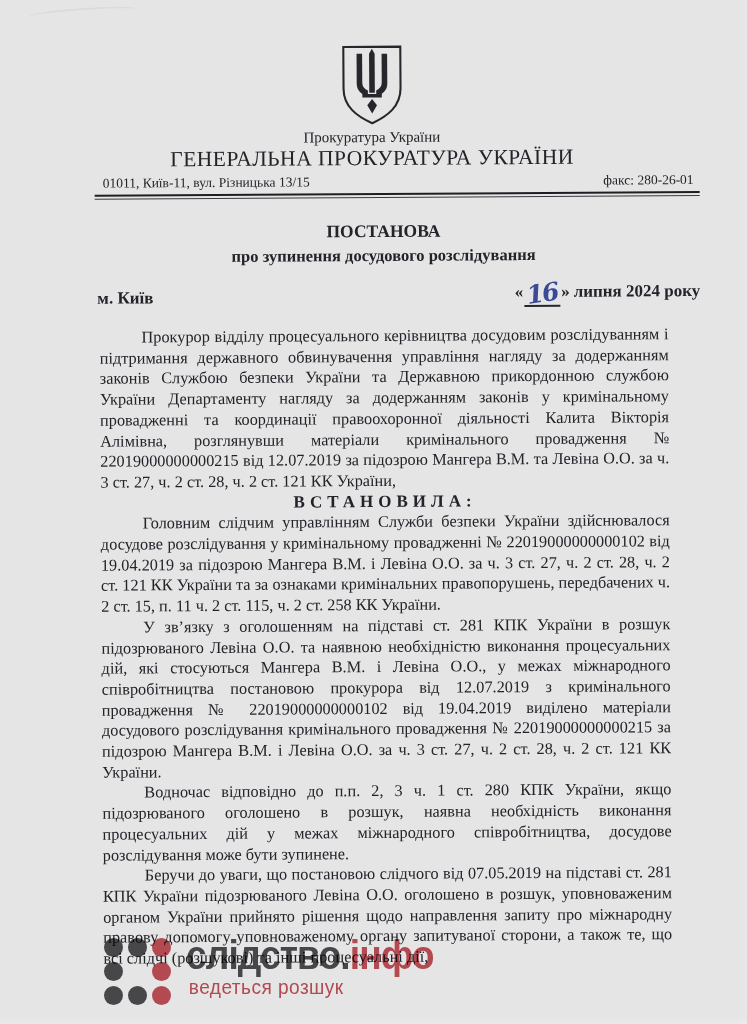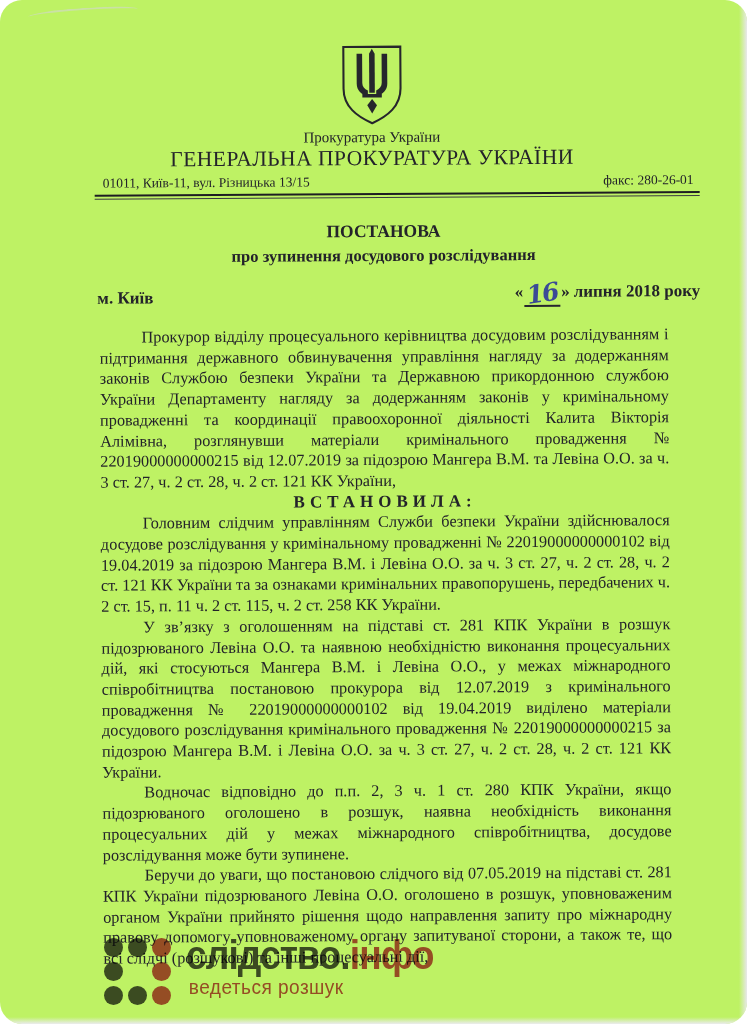--- a/index.html
+++ b/index.html
@@ -1,23 +1,22 @@
 <!DOCTYPE html>
 <html lang="uk"><head>
 <meta charset="utf-8">
 <style>
   html,body { margin:0; padding:0; }
   .page {
     position:relative;
     width:747px; height:1024px;
-    background:#bef264;
+    background:#e5e5e5;
     overflow:hidden;
     font-family:"Liberation Serif", serif;
     color:#23232a;
-    border-radius:22px;
   }
   
   .page::before {
     content:""; position:absolute; right:0; top:0; bottom:0; width:8px;
     background:linear-gradient(to left, #e8e8ec, rgba(232,232,236,0)); pointer-events:none; z-index:5;
   }
   .page::after {
     content:""; position:absolute; left:0; right:0; bottom:0; height:7px;
     background:linear-gradient(to top, #ebebef, rgba(235,235,239,0)); pointer-events:none; z-index:5;
   }
@@ -96,21 +95,21 @@
     </div>
 
     <div class="mid">
       <div class="title-main">ПОСТАНОВА</div>
       <div class="title-sub">про зупинення досудового розслідування</div>
     </div>
 
     <div class="dateline">
       <span>м. Київ</span>
       <span class="date-right">
-        <span>«</span><span class="day-slot"><span class="hand" style="color: rgb(59, 74, 150);">16</span></span><span>»</span><span class="date-rest">липня 2018 року</span>
+        <span>«</span><span class="day-slot"><span class="hand" style="color: rgb(59, 74, 150);">16</span></span><span>»</span><span class="date-rest">липня 2024 року</span>
       </span>
     </div>
 
     <div class="body-text">
       <p>Прокурор відділу процесуального керівництва досудовим розслідуванням і підтримання державного обвинувачення управління нагляду за додержанням законів Службою безпеки України та Державною прикордонною службою України Департаменту нагляду за додержанням законів у кримінальному провадженні та координації правоохоронної діяльності Калита Вікторія Алімівна, розглянувши матеріали кримінального провадження № 22019000000000215 від 12.07.2019 за підозрою Мангера В.М. та Левіна О.О. за ч. 3 ст. 27, ч. 2 ст. 28, ч. 2 ст. 121 КК України,</p>
       <p class="found-heading">ВСТАНОВИЛА:</p>
       <p>Головним слідчим управлінням Служби безпеки України здійснювалося досудове розслідування у кримінальному провадженні № 22019000000000102 від 19.04.2019 за підозрою Мангера В.М. і Левіна О.О. за ч. 3 ст. 27, ч. 2 ст. 28, ч. 2 ст. 121 КК України та за ознаками кримінальних правопорушень, передбачених ч. 2 ст. 15, п. 11 ч. 2 ст. 115, ч. 2 ст. 258 КК України.</p>
       <p>У зв’язку з оголошенням на підставі ст. 281 КПК України в розшук підозрюваного Левіна О.О. та наявною необхідністю виконання процесуальних дій, які стосуються Мангера В.М. і Левіна О.О., у межах міжнародного співробітництва постановою прокурора від 12.07.2019 з кримінального провадження № 22019000000000102 від 19.04.2019 виділено матеріали досудового розслідування кримінального провадження № 22019000000000215 за підозрою Мангера В.М. і Левіна О.О. за ч. 3 ст. 27, ч. 2 ст. 28, ч. 2 ст. 121 КК України.</p>
       <p>Водночас відповідно до п.п. 2, 3 ч. 1 ст. 280 КПК України, якщо підозрюваного оголошено в розшук, наявна необхідність виконання процесуальних дій у межах міжнародного співробітництва, досудове розслідування може бути зупинене.</p>
       <p>Беручи до уваги, що постановою слідчого від 07.05.2019 на підставі ст. 281 КПК України підозрюваного Левіна О.О. оголошено в розшук, уповноваженим органом України прийнято рішення щодо направлення запиту про міжнародну правову допомогу уповноваженому органу запитуваної сторони, а також те, що всі слідчі (розшукові) та інші процесуальні дії,</p>

